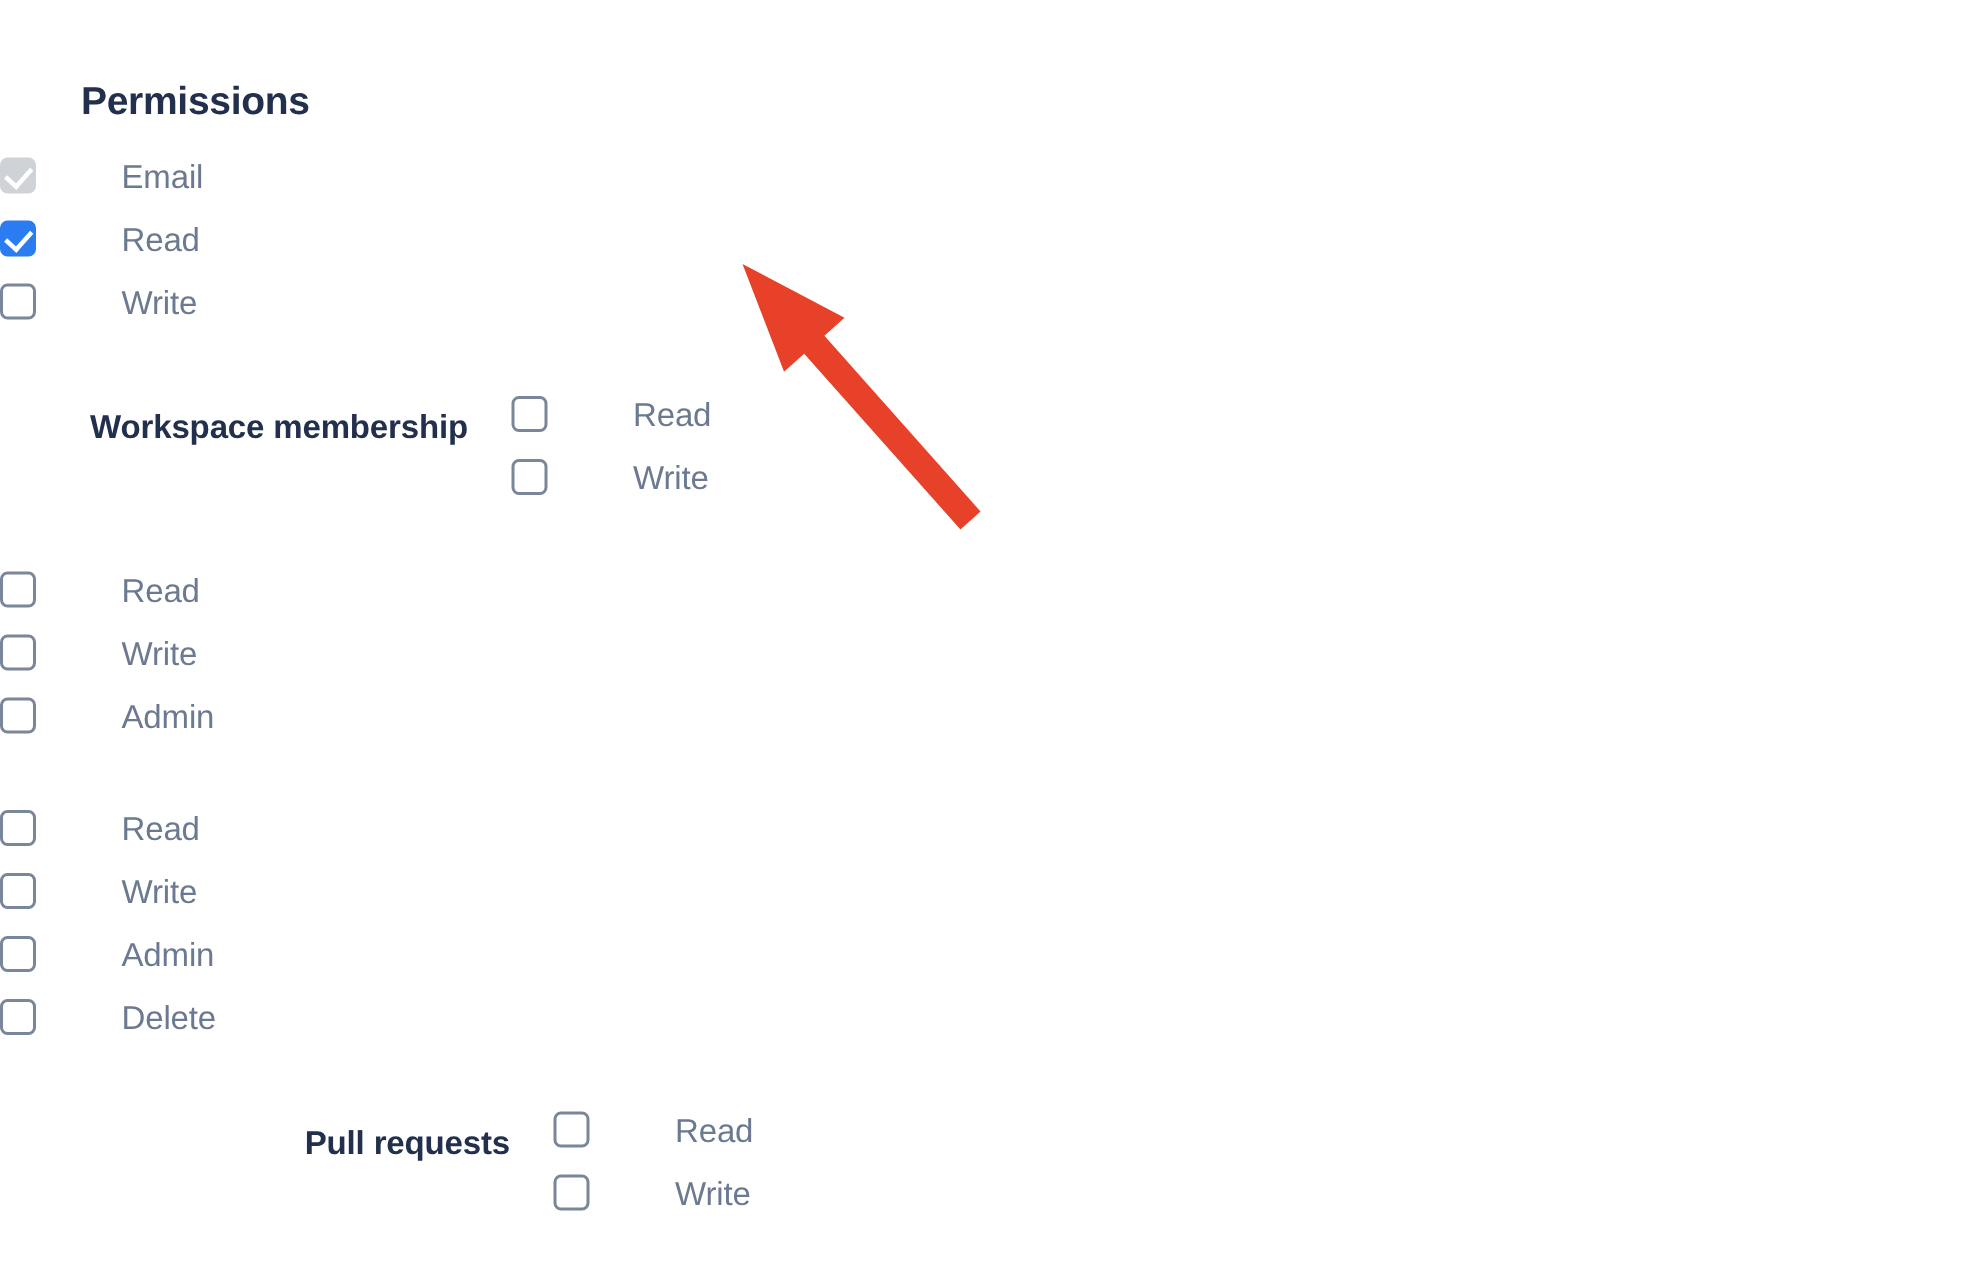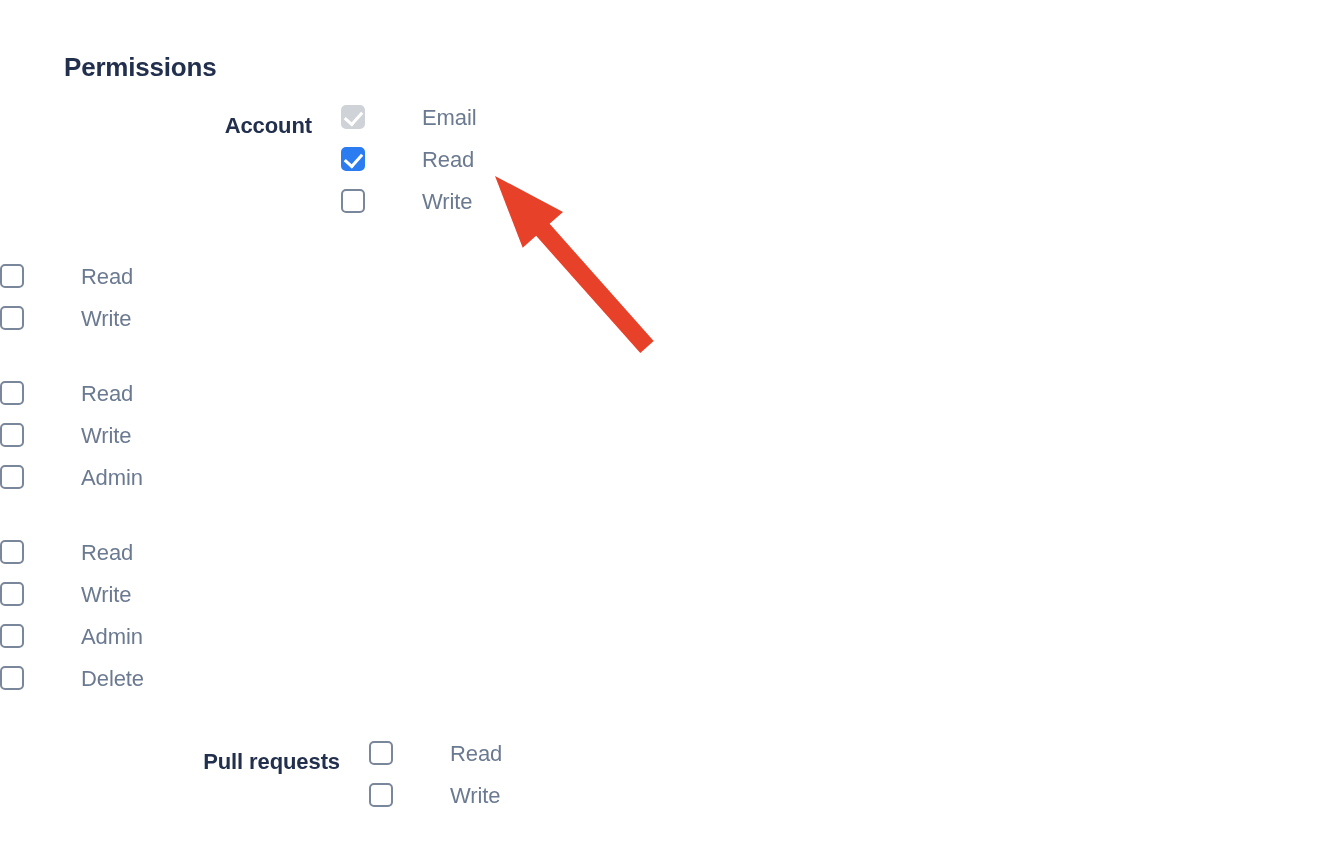--- a/index.html
+++ b/index.html
@@ -16,21 +16,21 @@
     width:1322px;
     height:844px;
     position:relative;
     font-family:"Liberation Sans","DejaVu Sans",sans-serif;
     -webkit-font-smoothing:antialiased;
     overflow:hidden;
   }
 
   #page-title{
     position:absolute;
-    left:64px;
+    left:54px;
     top:50px;
     font-size:26px;
     font-weight:bold;
     color:var(--navy);
     letter-spacing:-0.2px;
     line-height:34px;
   }
 
   .columns{
     position:absolute;
@@ -126,37 +126,37 @@
   }
 </style>
 </head>
 <body>
 
 <div id="page-title">Permissions</div>
 
 <div class="columns">
   <div class="column left" id="col-left">
       <div class="group">
-        <div class="group-label">Account</div>
         <div class="rows">
           <label class="row">
             <span class="cb disabled-checked"></span>
             <span class="row-label">Email</span>
           </label>
           <label class="row">
             <span class="cb checked"></span>
             <span class="row-label">Read</span>
           </label>
           <label class="row">
             <span class="cb"></span>
             <span class="row-label">Write</span>
           </label>
         </div>
       </div>
       <div class="group">
+        <div class="group-label">Workspace membership</div>
         <div class="rows">
           <label class="row">
             <span class="cb"></span>
             <span class="row-label">Read</span>
           </label>
           <label class="row">
             <span class="cb"></span>
             <span class="row-label">Write</span>
           </label>
         </div>

